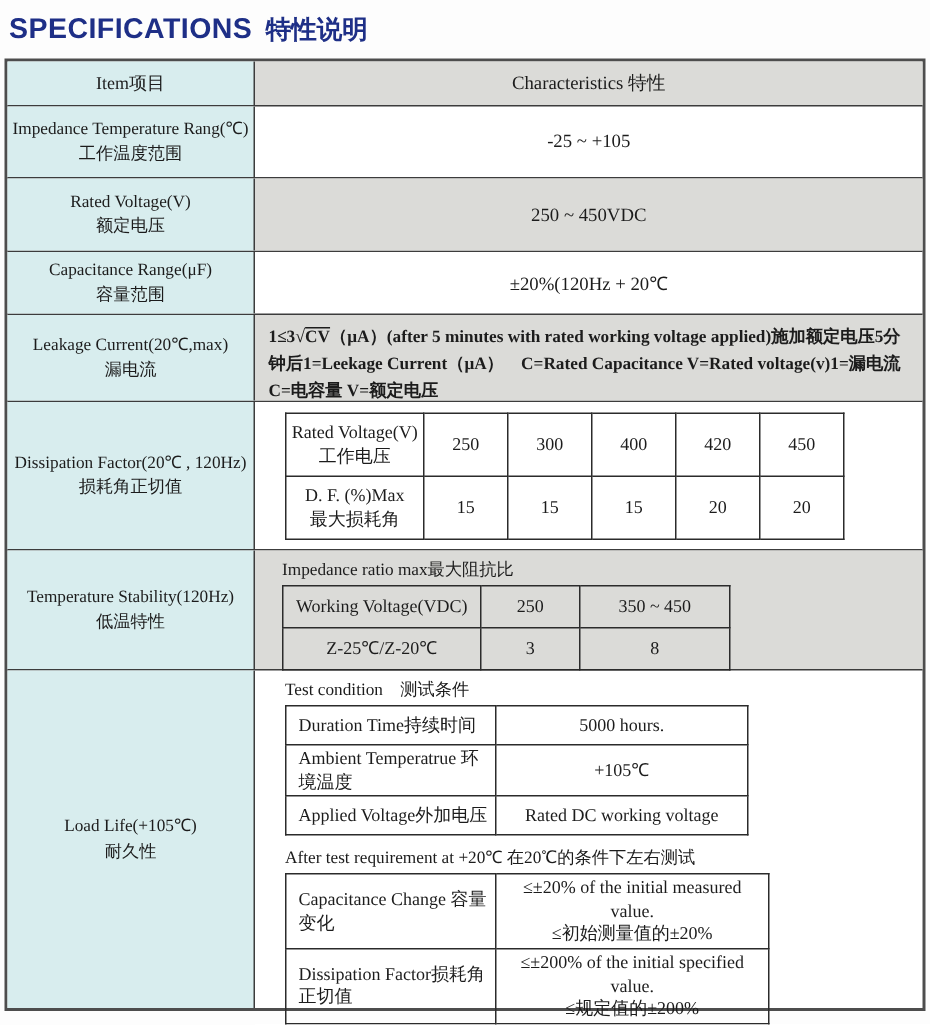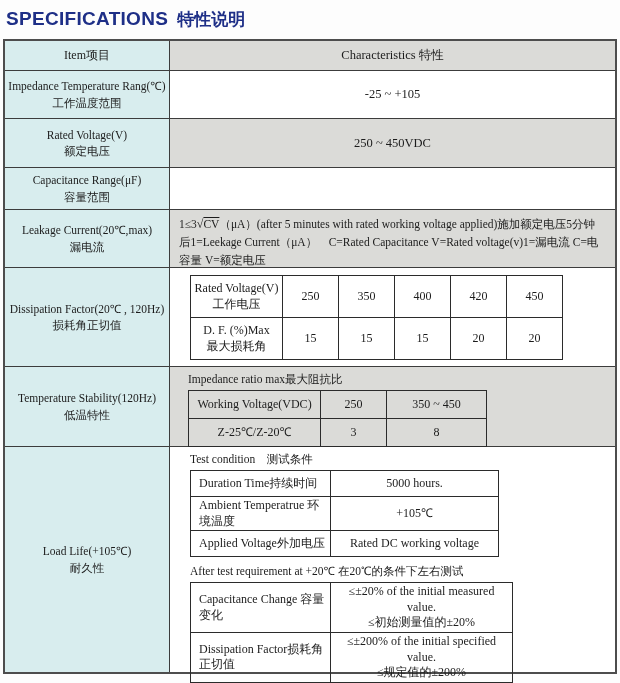--- a/index.html
+++ b/index.html
@@ -57,21 +57,21 @@
   .h-diss   { height: 99px; }
   .h-temp   { height: 80px; }
   .h-load   { height: 226px; }
 
   .header-item { font-size: 12px; }
   .header-char { font-size: 12.5px; }
 
   
   .leak-text {
     padding: 5px 9px 4px 9px;
-    font-size: 11.5px; line-height: 1.55; text-align: left;
+    font-size: 11.5px; line-height: 1.55; text-align: left; font-weight: bold;
   }
   .root-sign { font-size: 12px; }
   .root-arg { text-decoration: overline; }
 
   
   table.inner { border-collapse: collapse; background: inherit; }
   table.inner td {
     border: 1px solid #2b2b2b;
     text-align: center; vertical-align: middle;
     font-size: 12px; line-height: 1.3; padding: 1px 3px;
@@ -135,20 +135,21 @@
         <span>额定电压</span>
       </div>
       <div class="cell-char shaded">250 ~ 450VDC</div>
     </div>
 
     <div class="row h-cap">
       <div class="cell-item">
         <span>Capacitance  Range(μF)</span>
         <span>容量范围</span>
       </div>
+      <div class="cell-char">±20%(120Hz  +  20℃</div>
     </div>
 
     <div class="row h-leak">
       <div class="cell-item">
         <span>Leakage  Current(20℃,max)</span>
         <span>漏电流</span>
       </div>
       <div class="cell-char shaded block">
         <div class="leak-text">
           <span>1≤3</span><span class="root-sign">√</span><span class="root-arg">CV</span><span>（μA）(after 5 minutes with rated working voltage applied)施加额定电压5分钟后1=Leekage Current（μA）　C=Rated Capacitance V=Rated voltage(v)1=漏电流 C=电容量 V=额定电压</span>
@@ -163,21 +164,21 @@
       </div>
       <div class="cell-char block">
         <table class="inner diss-table">
           <tbody>
             <tr>
               <td class="c0 two-line">
                 <div>Rated  Voltage(V)</div>
                 <div>工作电压</div>
               </td>
               <td class="cv">250</td>
-              <td class="cv">350</td>
+              <td class="cv">300</td>
               <td class="cv">400</td>
               <td class="cv">420</td>
               <td class="cv">450</td>
             </tr>
             <tr>
               <td class="c0 two-line">
                 <div>D. F. (%)Max</div>
                 <div>最大损耗角</div>
               </td>
               <td class="cv">15</td>

